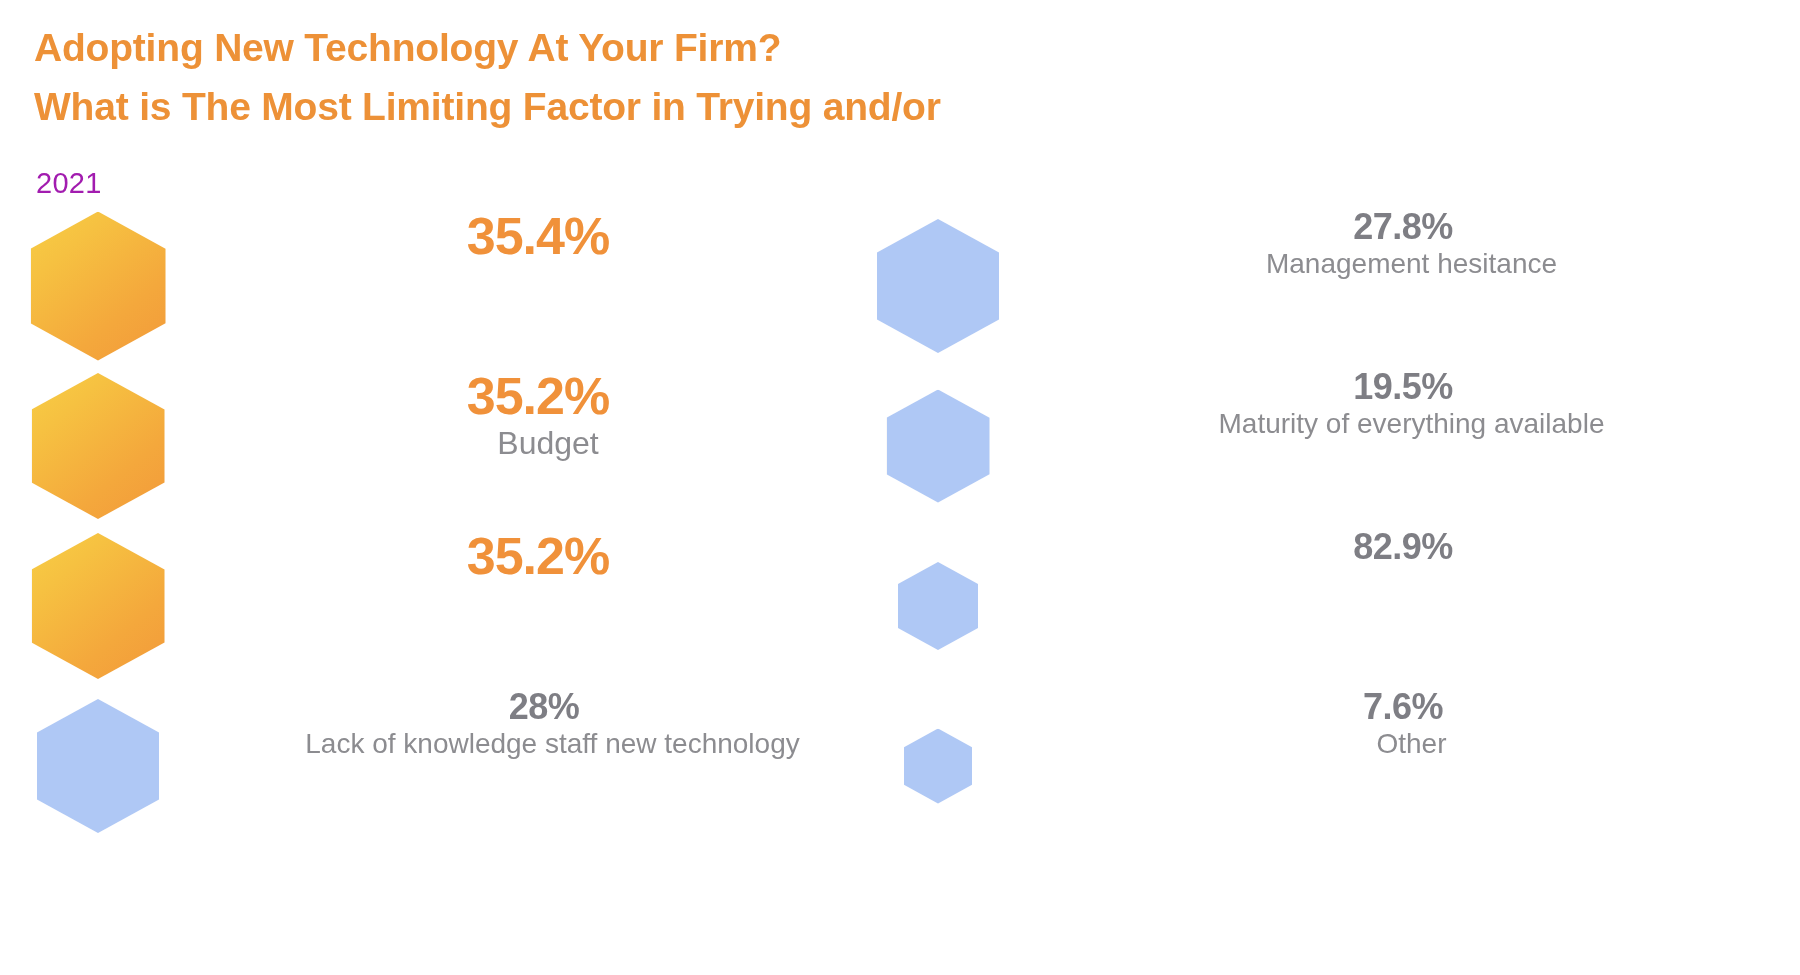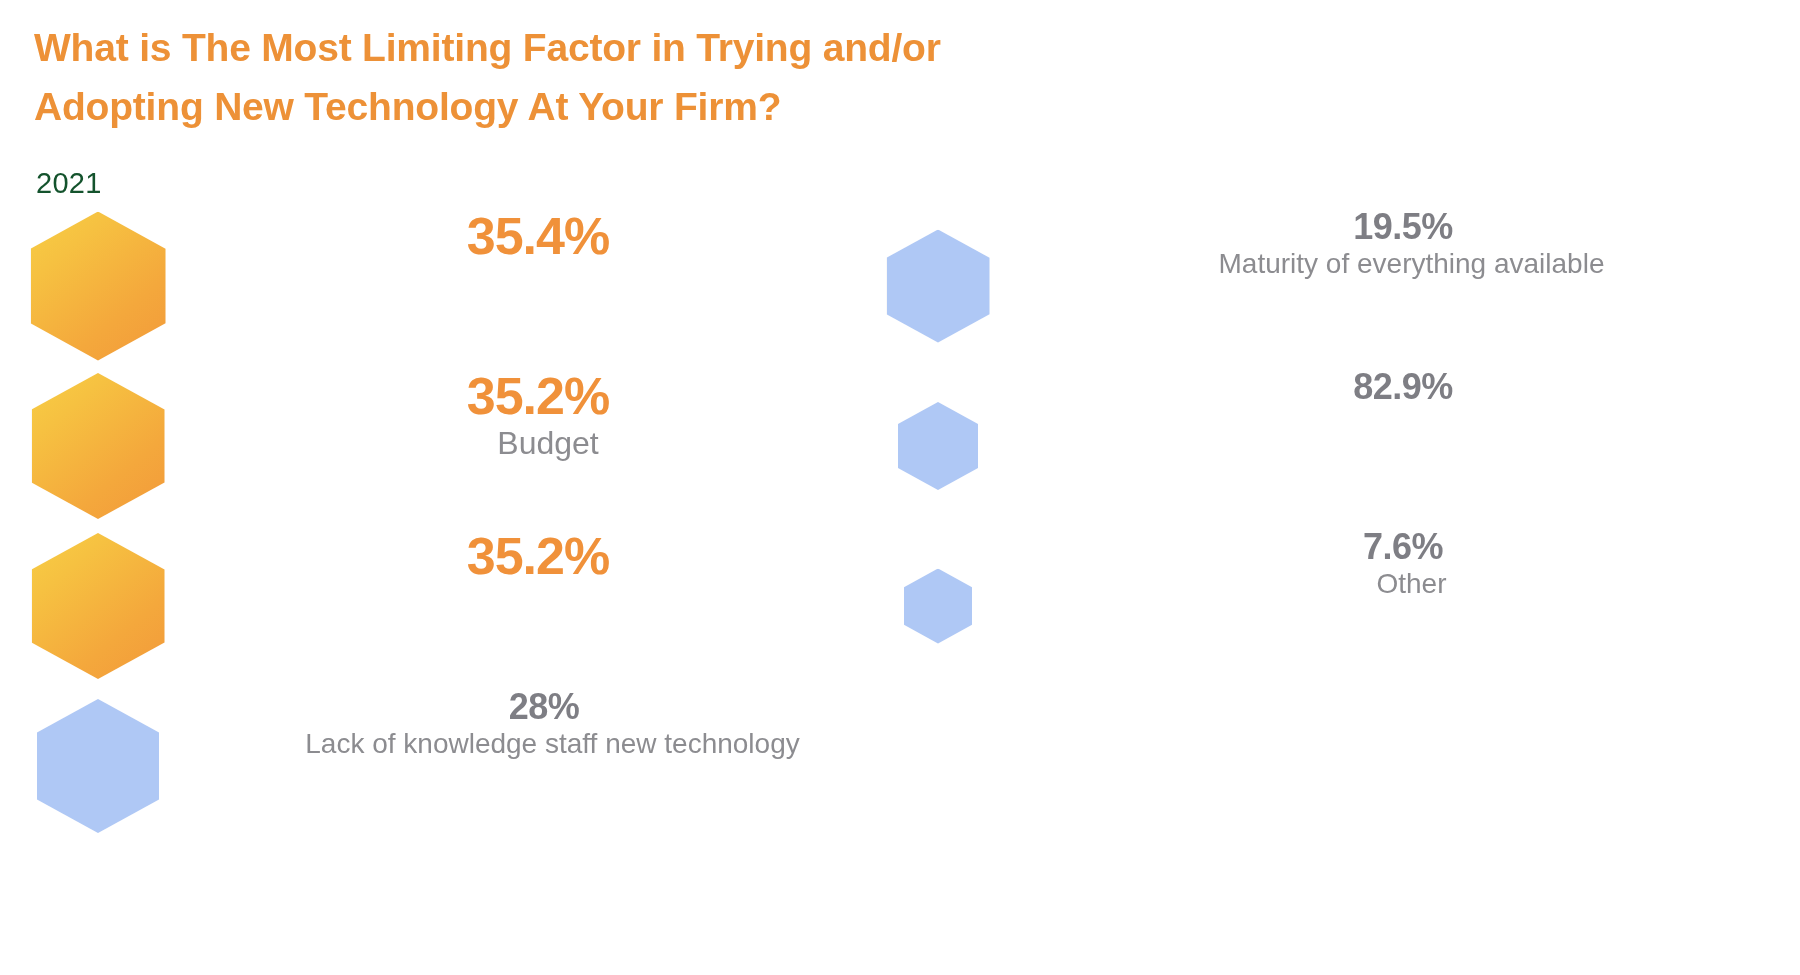--- a/index.html
+++ b/index.html
@@ -29,21 +29,21 @@
     line-height: 1.52;
     letter-spacing: -0.2px;
     white-space: nowrap;
   }
 
   
   #year-label {
     position: absolute;
     left: 36px;
     top: 167px;
-    color: #14532d;
+    color: #a21caf;
     font-size: 29px;
     font-weight: normal;
     letter-spacing: 0.3px;
   }
 
   
   .column {
     position: absolute;
     top: 206px;
   }
@@ -106,22 +106,22 @@
   .row.primary .label { font-size: 32px; line-height: 1.12; margin-left: 20px; }
 
   
   .row.secondary .pct   { color: #7E7E84; font-size: 36px; letter-spacing: -0.5px; }
   .row.secondary .label { font-size: 28px; line-height: 1.12; margin-left: 17px; }
 </style>
 </head>
 <body>
 
 <div id="title-block">
+  <div class="title-line">Adopting New Technology At Your Firm?</div>
   <div class="title-line">What is The Most Limiting Factor in Trying and/or</div>
-  <div class="title-line">Adopting New Technology At Your Firm?</div>
 </div>
 
 <div id="year-label">2021</div>
 
 <div class="column" id="column-left">
     <div class="row primary" style="height: 160px;">
       <div class="hex-cell">
         <div class="hex orange" style="width: 135px; height: 149px;"></div>
       </div>
       <div class="row-text">
@@ -151,20 +151,29 @@
       </div>
       <div class="row-text">
         <span class="pct">28%</span>
         <span class="label">Lack of knowledge staff new technology</span>
       </div>
     </div>
   </div>
 <div class="column" id="column-right">
     <div class="row secondary" style="height: 160px;">
       <div class="hex-cell">
+        <div class="hex blue" style="width: 122px; height: 134px;"></div>
+      </div>
+      <div class="row-text">
+        <span class="pct">27.8%</span>
+        <span class="label">Management hesitance</span>
+      </div>
+    </div>
+    <div class="row secondary" style="height: 160px;">
+      <div class="hex-cell">
         <div class="hex blue" style="width: 103px; height: 113px;"></div>
       </div>
       <div class="row-text">
         <span class="pct">19.5%</span>
         <span class="label">Maturity of everything available</span>
       </div>
     </div>
     <div class="row secondary" style="height: 160px;">
       <div class="hex-cell">
         <div class="hex blue" style="width: 80px; height: 88px;"></div>

